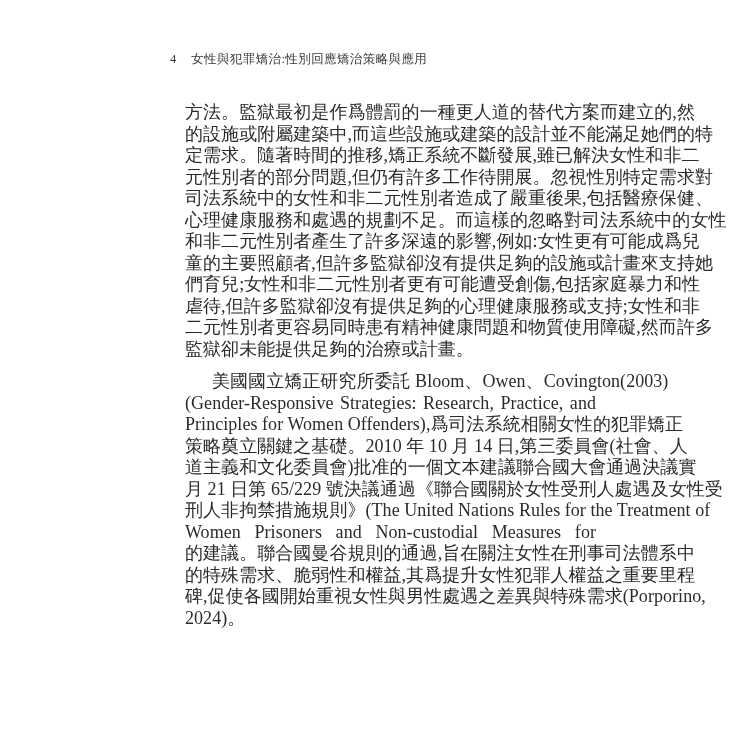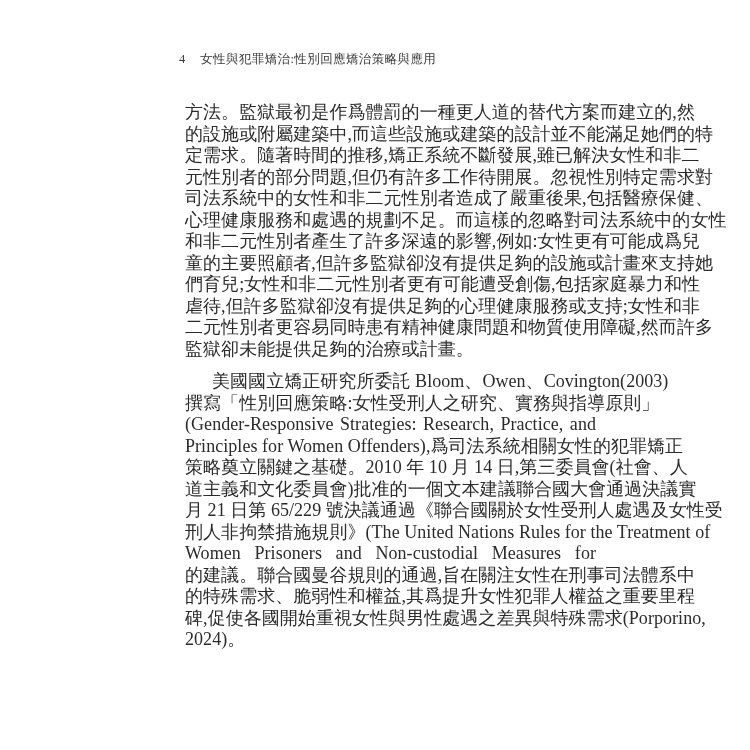--- a/index.html
+++ b/index.html
@@ -10,21 +10,21 @@
   }
   .page {
     position: relative;
     width: 750px; height: 750px;
     background: #ffffff;
     color: #2d2d2d;
     overflow: hidden;
   }
   .running-head {
     position: absolute;
-    left: 179px; top: 52px;
+    left: 170px; top: 52px;
     font-size: 12.5px;
     line-height: 14px;
     letter-spacing: 0.4px;
     color: #3a3a3a;
     white-space: nowrap;
   }
   .pagenum { display: inline-block; margin-right: 11px; }
   .body-text {
     position: absolute;
     left: 185px; top: 102px;
@@ -61,21 +61,20 @@
       <div class="line">元性別者的部分問題,但仍有許多工作待開展。忽視性別特定需求對</div>
       <div class="line">司法系統中的女性和非二元性別者造成了嚴重後果,包括醫療保健、</div>
       <div class="line">心理健康服務和處遇的規劃不足。而這樣的忽略對司法系統中的女性</div>
       <div class="line">和非二元性別者產生了許多深遠的影響,例如:女性更有可能成爲兒</div>
       <div class="line">童的主要照顧者,但許多監獄卻沒有提供足夠的設施或計畫來支持她</div>
       <div class="line">們育兒;女性和非二元性別者更有可能遭受創傷,包括家庭暴力和性</div>
       <div class="line">虐待,但許多監獄卻沒有提供足夠的心理健康服務或支持;女性和非</div>
       <div class="line">二元性別者更容易同時患有精神健康問題和物質使用障礙,然而許多</div>
       <div class="line">監獄卻未能提供足夠的治療或計畫。</div>
       <div class="line indent">美國國立矯正研究所委託 Bloom、Owen、Covington(2003)</div>
-      <div class="line">撰寫「性別回應策略:女性受刑人之研究、實務與指導原則」</div>
       <div class="line justify">(Gender-Responsive Strategies: Research, Practice, and Guiding</div>
       <div class="line">Principles for Women Offenders),爲司法系統相關女性的犯罪矯正</div>
       <div class="line">策略奠立關鍵之基礎。2010 年 10 月 14 日,第三委員會(社會、人</div>
       <div class="line">道主義和文化委員會)批准的一個文本建議聯合國大會通過決議實</div>
       <div class="line">月 21 日第 65/229 號決議通過《聯合國關於女性受刑人處遇及女性受</div>
       <div class="line">刑人非拘禁措施規則》(The United Nations Rules for the Treatment of</div>
       <div class="line justify">Women Prisoners and Non-custodial Measures for Women Offenders),</div>
       <div class="line">的建議。聯合國曼谷規則的通過,旨在關注女性在刑事司法體系中</div>
       <div class="line">的特殊需求、脆弱性和權益,其爲提升女性犯罪人權益之重要里程</div>
       <div class="line">碑,促使各國開始重視女性與男性處遇之差異與特殊需求(Porporino,</div>

